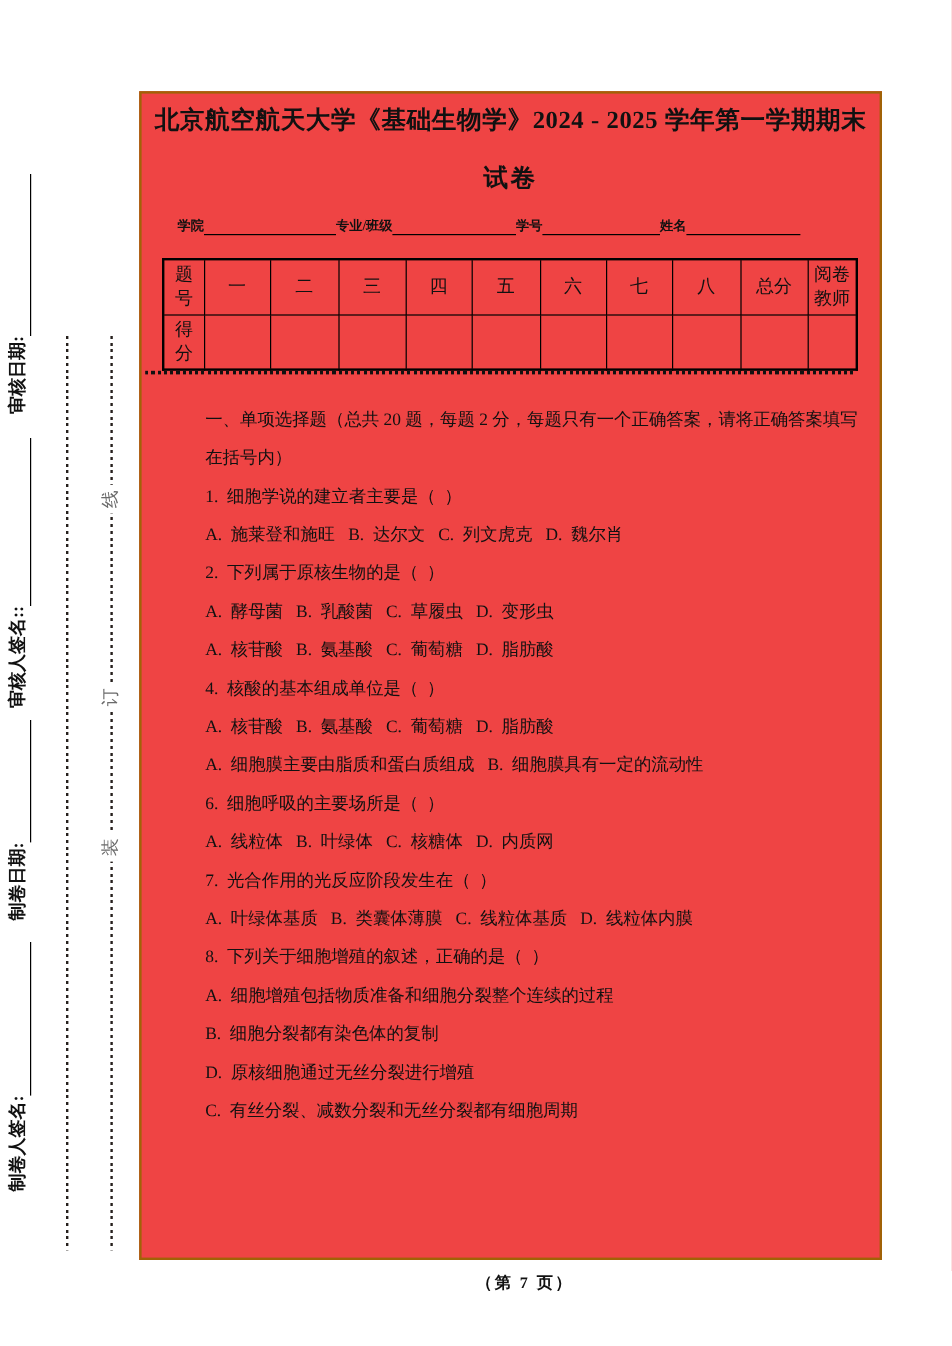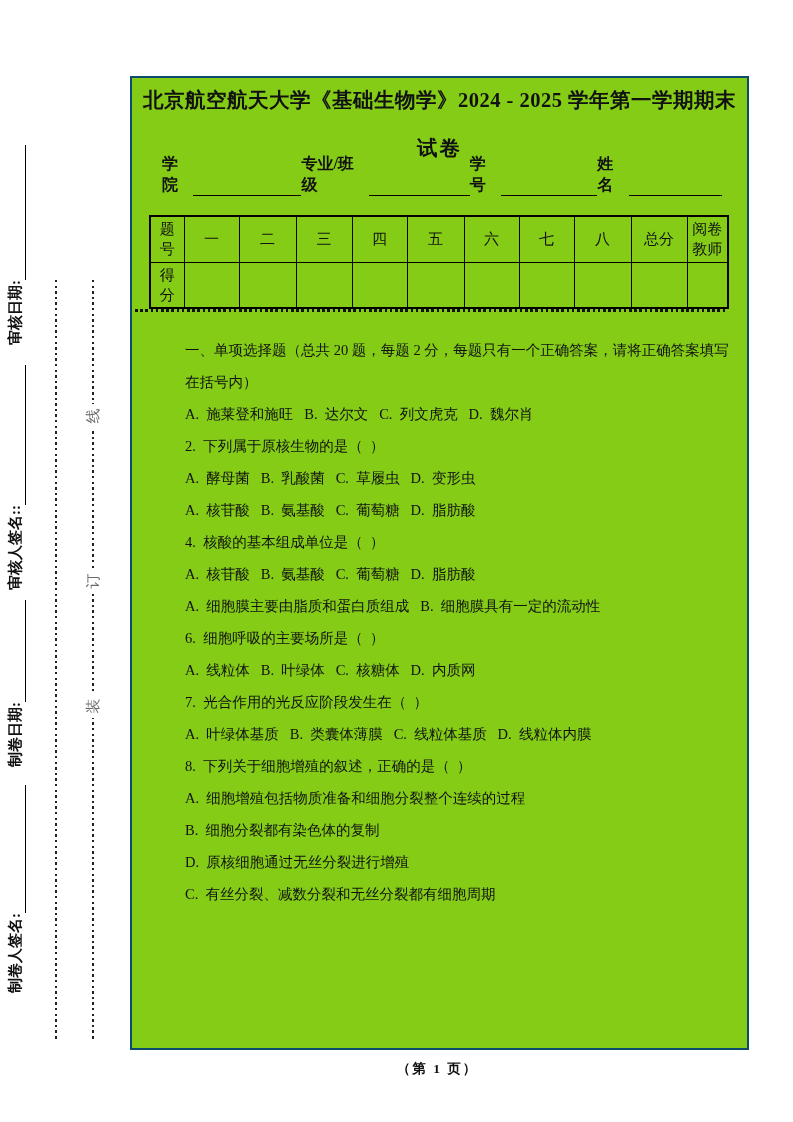--- a/index.html
+++ b/index.html
@@ -11,29 +11,29 @@
     transform-origin:0 100%;transform:rotate(-90deg);white-space:nowrap;
     font-size:15px;font-weight:bold;display:flex;align-items:flex-end;}
   .side-label .blank{display:inline-block;height:15px;border-bottom:1.6px solid #000;}
   .dotline{position:absolute;top:280px;height:762px;width:2px;
     background:repeating-linear-gradient(180deg,#26201d 0 2.5px,transparent 2.5px 5.6px);}
   .bind-char{position:absolute;left:81px;width:24px;height:24px;line-height:24px;
     text-align:center;background:#fff;color:#6b6b6b;font-size:15px;
     transform:rotate(-90deg);z-index:2;}
 
   
-  .paper{position:absolute;left:130px;top:76px;width:615px;height:970px;
-    border:2px solid #0c4a6e;background:#84cc16;}
+  .paper{position:absolute;left:116px;top:76px;width:615px;height:970px;
+    border:2px solid #a16207;background:#ef4444;}
   .title1{position:absolute;top:8px;left:0;width:100%;text-align:center;
     font-size:20.5px;font-weight:bold;letter-spacing:0.5px;white-space:nowrap;}
   .title2{position:absolute;top:56px;left:0;width:100%;text-align:center;
     font-size:20.5px;font-weight:bold;letter-spacing:2px;}
 
   .fields{position:absolute;top:94px;left:30px;width:560px;height:24px;
-    display:flex;align-items:flex-end;font-size:16px;font-weight:bold;}
+    display:flex;align-items:flex-end;font-size:11px;font-weight:bold;}
   .fline{display:inline-block;height:17px;border-bottom:1.5px solid #000;}
 
   table.score{position:absolute;top:137px;left:17px;width:578px;
     border-collapse:collapse;table-layout:fixed;border:2px solid #000;}
   table.score th,table.score td{border:1.5px solid #000;font-size:15px;
     font-weight:normal;text-align:center;vertical-align:middle;padding:2px;
     line-height:20px;word-break:break-all;}
   tr.hrow{height:46px;} tr.srow{height:44px;}
 
   .dotsep{position:absolute;top:231px;left:3px;width:592px;height:3.2px;
@@ -130,32 +130,33 @@
       <td></td>
     </tr>
   </tbody>
     </table>
 
   <div class="dotsep"></div>
 
   <div class="qbody">
     <div class="qline">一、单项选择题（总共 20 题，每题 2 分，每题只有一个正确答案，请将正确答案填写</div>
     <div class="qline">在括号内）</div>
+    <div class="qline">1.  细胞学说的建立者主要是（  ）</div>
     <div class="qline">A.  施莱登和施旺   B.  达尔文   C.  列文虎克   D.  魏尔肖</div>
     <div class="qline">2.  下列属于原核生物的是（  ）</div>
     <div class="qline">A.  酵母菌   B.  乳酸菌   C.  草履虫   D.  变形虫</div>
     <div class="qline">A.  核苷酸   B.  氨基酸   C.  葡萄糖   D.  脂肪酸</div>
     <div class="qline">4.  核酸的基本组成单位是（  ）</div>
     <div class="qline">A.  核苷酸   B.  氨基酸   C.  葡萄糖   D.  脂肪酸</div>
     <div class="qline">A.  细胞膜主要由脂质和蛋白质组成   B.  细胞膜具有一定的流动性</div>
     <div class="qline">6.  细胞呼吸的主要场所是（  ）</div>
     <div class="qline">A.  线粒体   B.  叶绿体   C.  核糖体   D.  内质网</div>
     <div class="qline">7.  光合作用的光反应阶段发生在（  ）</div>
     <div class="qline">A.  叶绿体基质   B.  类囊体薄膜   C.  线粒体基质   D.  线粒体内膜</div>
     <div class="qline">8.  下列关于细胞增殖的叙述，正确的是（  ）</div>
     <div class="qline">A.  细胞增殖包括物质准备和细胞分裂整个连续的过程</div>
     <div class="qline">B.  细胞分裂都有染色体的复制</div>
     <div class="qline">D.  原核细胞通过无丝分裂进行增殖</div>
     <div class="qline">C.  有丝分裂、减数分裂和无丝分裂都有细胞周期</div>
   </div>
 </main>
 
-<div class="pageno">（第 1 页）</div>
+<div class="pageno">（第 7 页）</div>
 
 </body></html>

